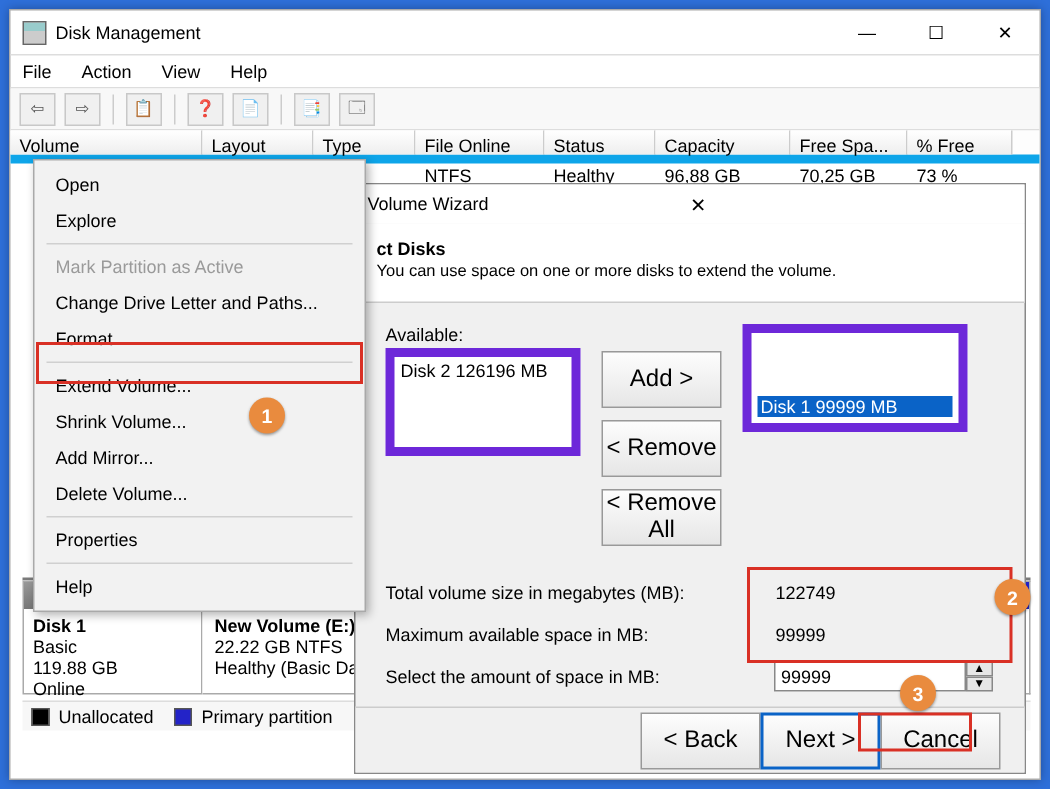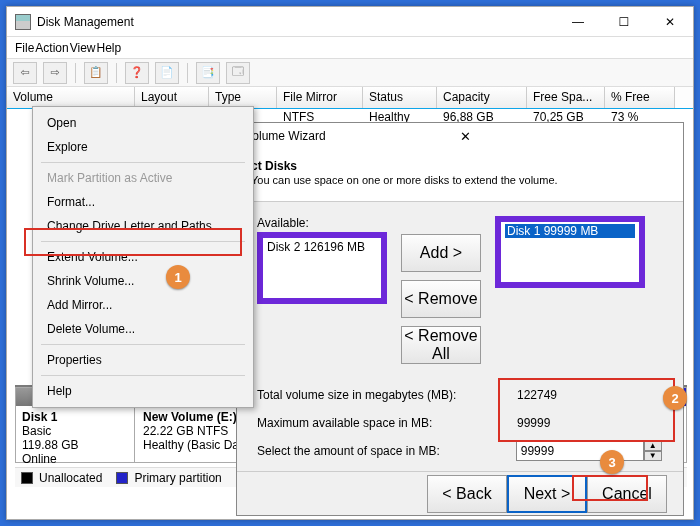--- a/index.html
+++ b/index.html
@@ -3,51 +3,51 @@
 <meta charset="utf-8">
 <style>
 * { box-sizing: border-box; margin: 0; padding: 0; font-family: "Segoe UI", Tahoma, sans-serif; font-size: 12px; }
 body { background: #2e6fd9; width: 700px; height: 526px; position: relative; overflow: hidden; }
 .window { position: absolute; left: 6px; top: 6px; width: 688px; height: 514px; background: #fff; border: 1px solid #aaa; box-shadow: 0 0 6px rgba(0,0,0,.3); }
 .titlebar { height: 30px; display: flex; align-items: center; padding-left: 8px; border-bottom: 1px solid #ddd; }
 .titlebar .icon { width: 16px; height: 16px; background: linear-gradient(#9cc 40%,#ccc 40%); border:1px solid #666; margin-right:6px; }
 .titlebar .title { flex: 1; }
 .winbtns { display: flex; }
 .winbtn { width: 46px; height: 28px; display:flex; align-items:center; justify-content:center; }
-.menubar { height: 22px; display:flex; align-items:center; padding-left:8px; gap:1px; border-bottom:1px solid #ddd; }
+.menubar { height: 22px; display:flex; align-items:center; padding-left:8px; gap:20px; border-bottom:1px solid #ddd; }
 .toolbar { height: 28px; display:flex; align-items:center; padding-left:6px; gap:6px; border-bottom:1px solid #ddd; background:#f8f8f8; }
 .tbtn { width:24px; height:22px; border:1px solid #c8c8c8; background:#f0f0f0; display:flex; align-items:center; justify-content:center; font-size:11px; color:#555; }
 .divider { width:1px; height:20px; background:#ccc; margin:0 2px; }
-.grid-header { height: 22px; display:flex; background:#fdfdfd; border-bottom:1px solid #0ea5e9; }
+.grid-header { height: 22px; display:flex; background:#fdfdfd; border-bottom:6px solid #0ea5e9; }
 .grid-header .col { border-right:1px solid #ccc; padding:3px 6px; background:linear-gradient(#fff,#eee); }
 .grid-row { height: 18px; display:flex; }
 .grid-row .col { padding:1px 6px; }
 .col.volume{width:128px;} .col.layout{width:74px;} .col.type{width:68px;} .col.fs{width:86px;} .col.status{width:74px;} .col.capacity{width:90px;} .col.free{width:78px;} .col.pfree{width:70px;}
-.ctxmenu { position:absolute; left:32px; top:106px; width:222px; background:#f2f2f2; border:1px solid rgba(0,0,0,.3); box-shadow:2px 2px 6px rgba(0,0,0,.3); padding:4px 2px; z-index:5; }
+.ctxmenu { position:absolute; left:22px; top:106px; width:222px; background:#f2f2f2; border:1px solid rgba(0,0,0,.3); box-shadow:2px 2px 6px rgba(0,0,0,.3); padding:4px 2px; z-index:5; }
 .ctxitem { padding:5px 12px; color:#000; }
 .ctxitem.disabled { color:#9a9a9a; }
 .ctxsep { height:1px; background:#d0d0d0; margin:3px 6px; }
 .badge { position:absolute; width:24px; height:24px; border-radius:50%; background:#e98b3e; color:#fff; display:flex; align-items:center; justify-content:center; font-weight:bold; box-shadow:0 1px 2px rgba(0,0,0,.4); font-size:13px; }
 .hl { position:absolute; border:2px solid #d93025; pointer-events:none; }
 .diskpanel { position:absolute; left:8px; top:378px; width:672px; height:78px; border-top:2px solid #7a7a7a; display:flex; }
 .diskleft { width:120px; background:#fff; border:1px solid #aaa; padding:6px; }
 .diskleft .hdr { height:18px; background:linear-gradient(#999,#777); margin:-6px -6px 4px -6px; }
 .diskvol { flex:1; border:1px solid #aaa; border-left:none; background:#fff; padding:6px 8px; position:relative; }
 .diskvol .hdr { height:18px; background:#2323c8; margin:-6px -8px 4px -8px; }
 .legend { position:absolute; left:8px; top:460px; height:20px; display:flex; align-items:center; gap:6px; background:#f7f7f7; padding:2px 6px; width:672px; border-top:1px solid #ddd;}
 .lg-sw { width:12px; height:12px; border:1px solid #555; }
 .wizard { position:absolute; left:236px; top:122px; width:448px; height:394px; background:#f0f0f0; border:1px solid #888; z-index:3; }
 .wiz-title { height:26px; background:#fff; display:flex; align-items:center; padding:0 8px; }
 .wiz-title span { flex:1; }
 .wiz-head { background:#fff; padding:10px 14px 14px 14px; border-bottom:1px solid #ccc; }
 .wiz-head b { font-size:12px; }
 .wiz-body { padding:14px 20px; position:relative; height:288px; }
 .lbl { margin-bottom:2px; }
 .listbox { width:170px; height:72px; background:#fff; border:6px solid #6d28d9; padding:2px 4px; font-size:12px; }
-.selected-item { background:#0a63c7; color:#fff; padding:0 2px; }
+.selected-item { background:#0a63c7; color:#fff; padding:0 2px;margin-top:40px; }
 .wbtn { width:80px; height:38px; background:linear-gradient(#fdfdfd,#e6e6e6); border:1px solid #999; font-size:16px; }
 .wbtn.default { border:2px solid #0a63c7; }
 .fieldrow { display:flex; align-items:center; height:22px; margin-top:6px; }
 .fieldrow .flabel { width:260px; }
 .fieldrow .fval { width:128px; }
 .spinner { display:flex; width:148px; }
 .spinner input { width:128px; height:20px; border:1px solid #888; padding:1px 4px; font-size:12px; }
 .spin-btns { width:18px; display:flex; flex-direction:column; }
 .spin-btns div { height:10px; border:1px solid #888; background:#e6e6e6; font-size:8px; line-height:7px; text-align:center; }
 .wiz-footer { position:absolute; bottom:0; left:0; right:0; height:44px; border-top:1px solid #ccc; background:#f0f0f0; display:flex; align-items:center; justify-content:flex-end; padding-right:16px; }
@@ -86,21 +86,21 @@
     <div class="tbtn">❓</div>
     <div class="tbtn">📄</div>
     <div class="divider"></div>
     <div class="tbtn">📑</div>
     <div class="tbtn">🗔</div>
   </div>
   <div class="grid-header">
     <div class="col volume">Volume</div>
     <div class="col layout">Layout</div>
     <div class="col type">Type</div>
-    <div class="col fs">File Mirror</div>
+    <div class="col fs">File Online</div>
     <div class="col status">Status</div>
     <div class="col capacity">Capacity</div>
     <div class="col free">Free Spa...</div>
     <div class="col pfree">% Free</div>
   </div>
   <div class="grid-row">
     <div class="col volume"></div>
       <div class="col layout"></div>
       <div class="col type"></div>
     <div class="col fs">NTFS</div>
@@ -186,22 +186,22 @@
     <button class="wbtn default">Next &gt;</button>
     <button class="wbtn">Cancel</button>
   </div>
 </div>
 
 <div class="ctxmenu">
   <div class="ctxitem">Open</div>
   <div class="ctxitem">Explore</div>
   <div class="ctxsep"></div>
   <div class="ctxitem disabled">Mark Partition as Active</div>
+  <div class="ctxitem">Change Drive Letter and Paths...</div>
   <div class="ctxitem">Format...</div>
-  <div class="ctxitem">Change Drive Letter and Paths...</div>
   <div class="ctxsep"></div>
   <div class="ctxitem">Extend Volume...</div>
   <div class="ctxitem">Shrink Volume...</div>
   <div class="ctxitem">Add Mirror...</div>
   <div class="ctxitem">Delete Volume...</div>
   <div class="ctxsep"></div>
   <div class="ctxitem">Properties</div>
   <div class="ctxsep"></div>
   <div class="ctxitem">Help</div>
 </div>

